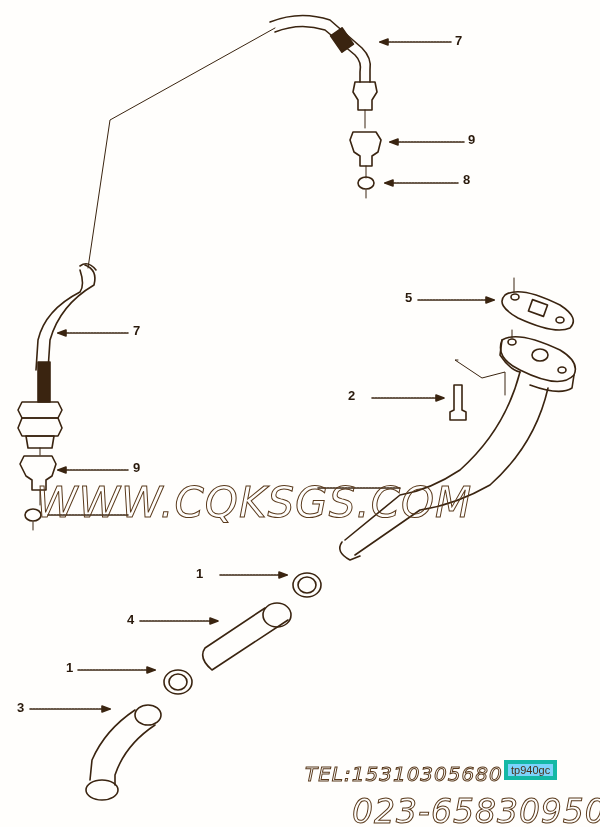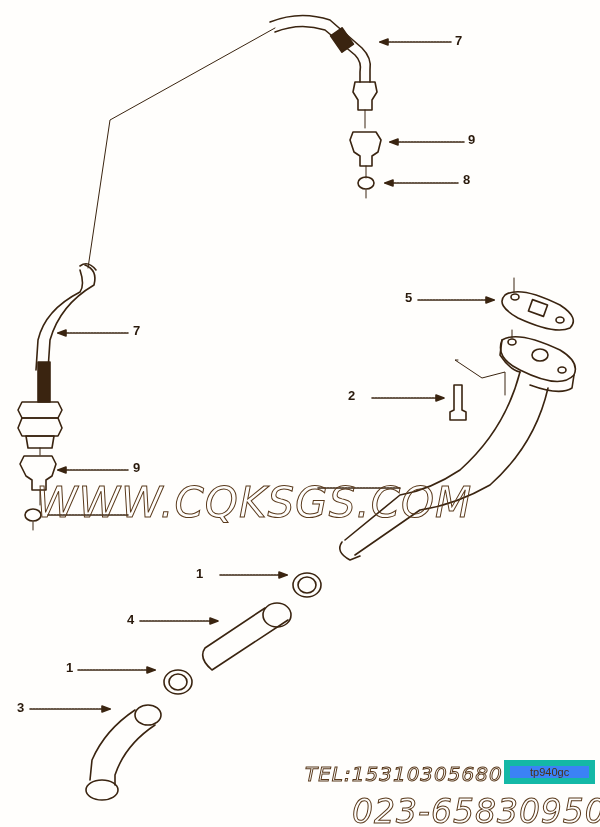--- a/index.html
+++ b/index.html
@@ -1,20 +1,20 @@
 <!DOCTYPE html>
 <html><head>
   <meta charset="utf-8">
   <style>
     html, body { margin:0; padding:0; background:#ffffff; }
     .canvas { position:relative; width:600px; height:827px; background:#fffefc; overflow:hidden; font-family:"Liberation Sans", sans-serif; }
     svg.drawing { position:absolute; left:0; top:0; }
     .callout { position:absolute; font-family:"Liberation Sans", sans-serif; font-weight:bold; font-size:13px; color:#2a1a0c; }
     .wm { position:absolute; font-family:"DejaVu Sans", sans-serif; font-style:italic; color:transparent; -webkit-text-stroke:1px #5a3a1c; letter-spacing:1px; white-space:nowrap; }
-    .tag { position:absolute; border:6px solid #14b8a6; font-family:"Liberation Sans", sans-serif; font-size:11px; color:#4a3018; padding:0 20px; background:#3b82f6; }
+    .tag { position:absolute; border:4px solid #14b8a6; font-family:"Liberation Sans", sans-serif; font-size:11px; color:#4a3018; padding:0 3px; background:#7dd3fc; }
   </style>
 </head>
 <body>
 
 <div class="canvas">
 
   <svg class="drawing" width="600" height="827" viewBox="0 0 600 827">
     <g fill="none" stroke="#3a2410" stroke-width="1.6" stroke-linecap="round" stroke-linejoin="round">
 
       <path d="M275 28 L110 120 L88 268" stroke-width="1"></path>

